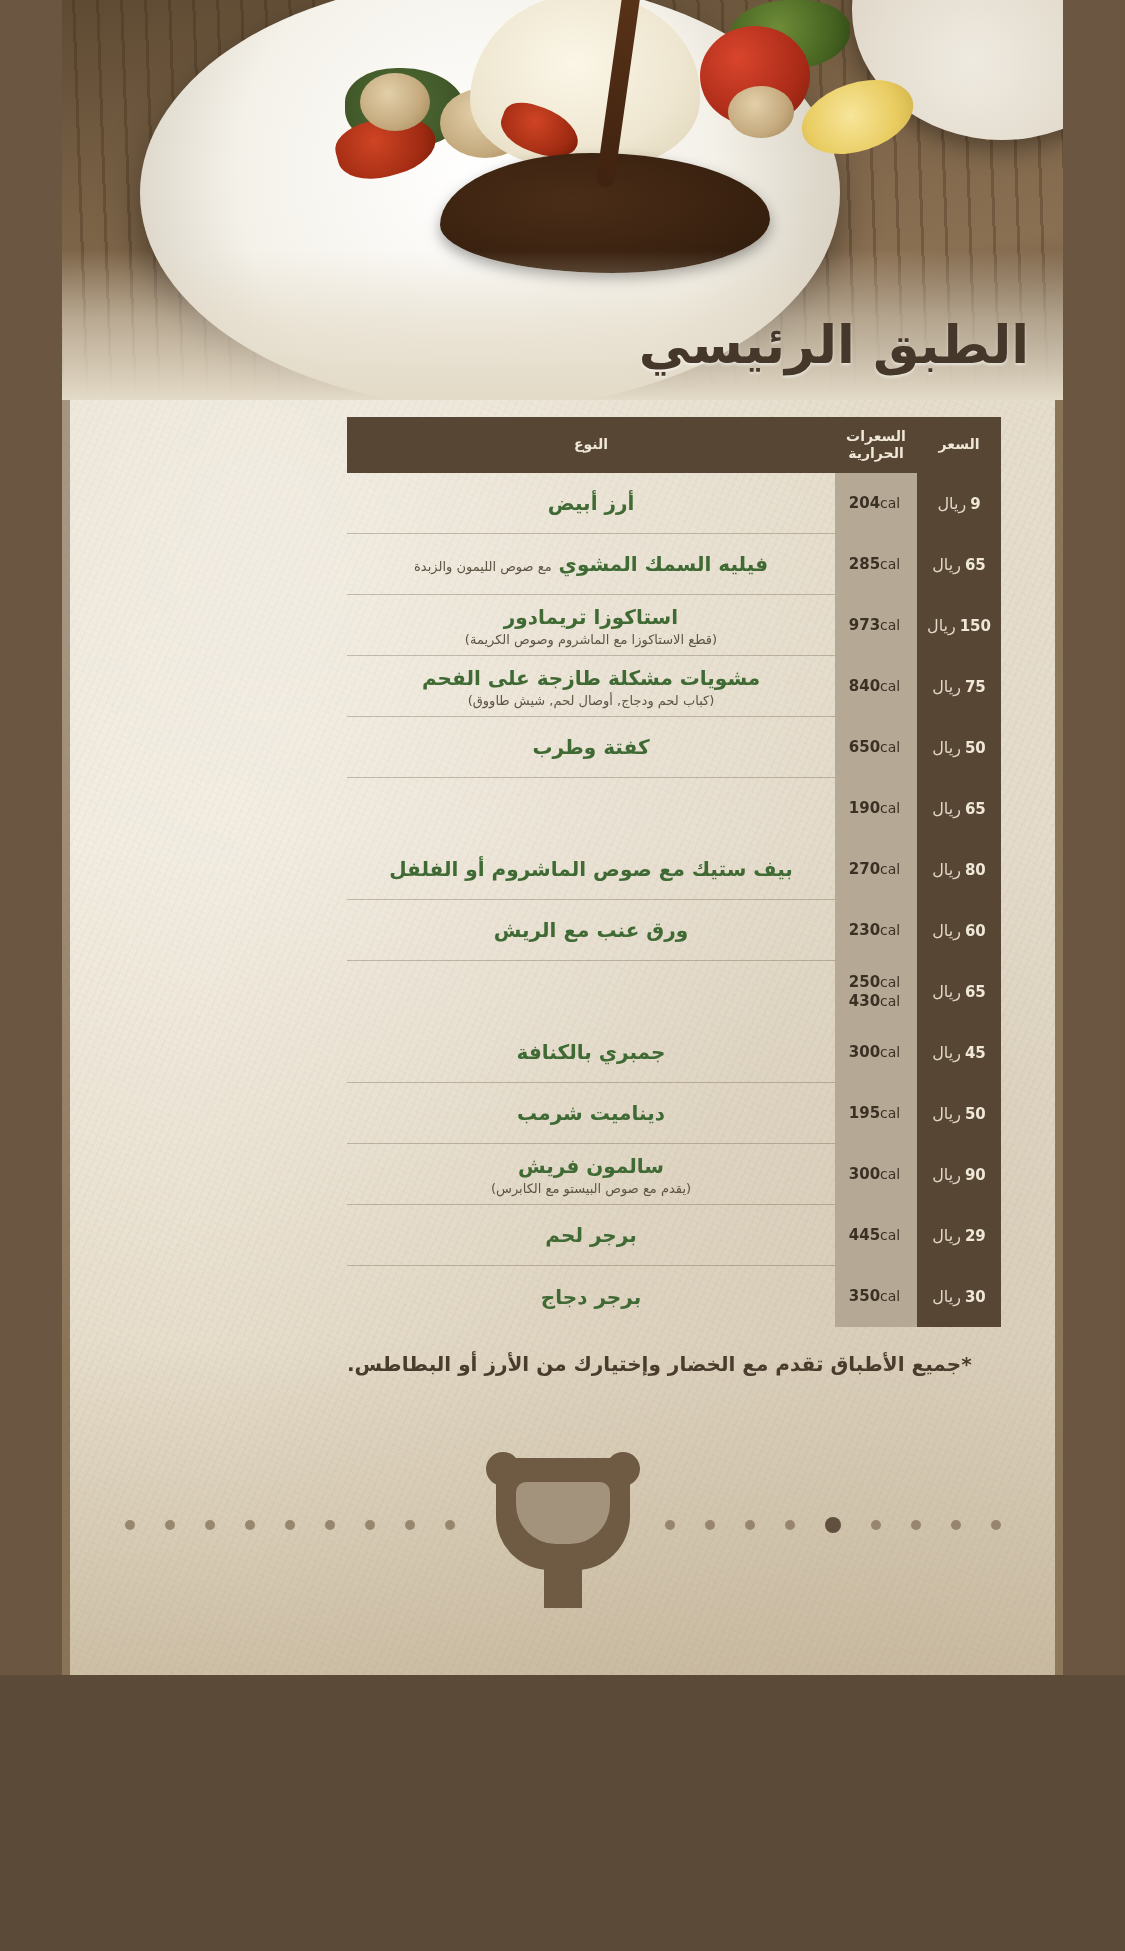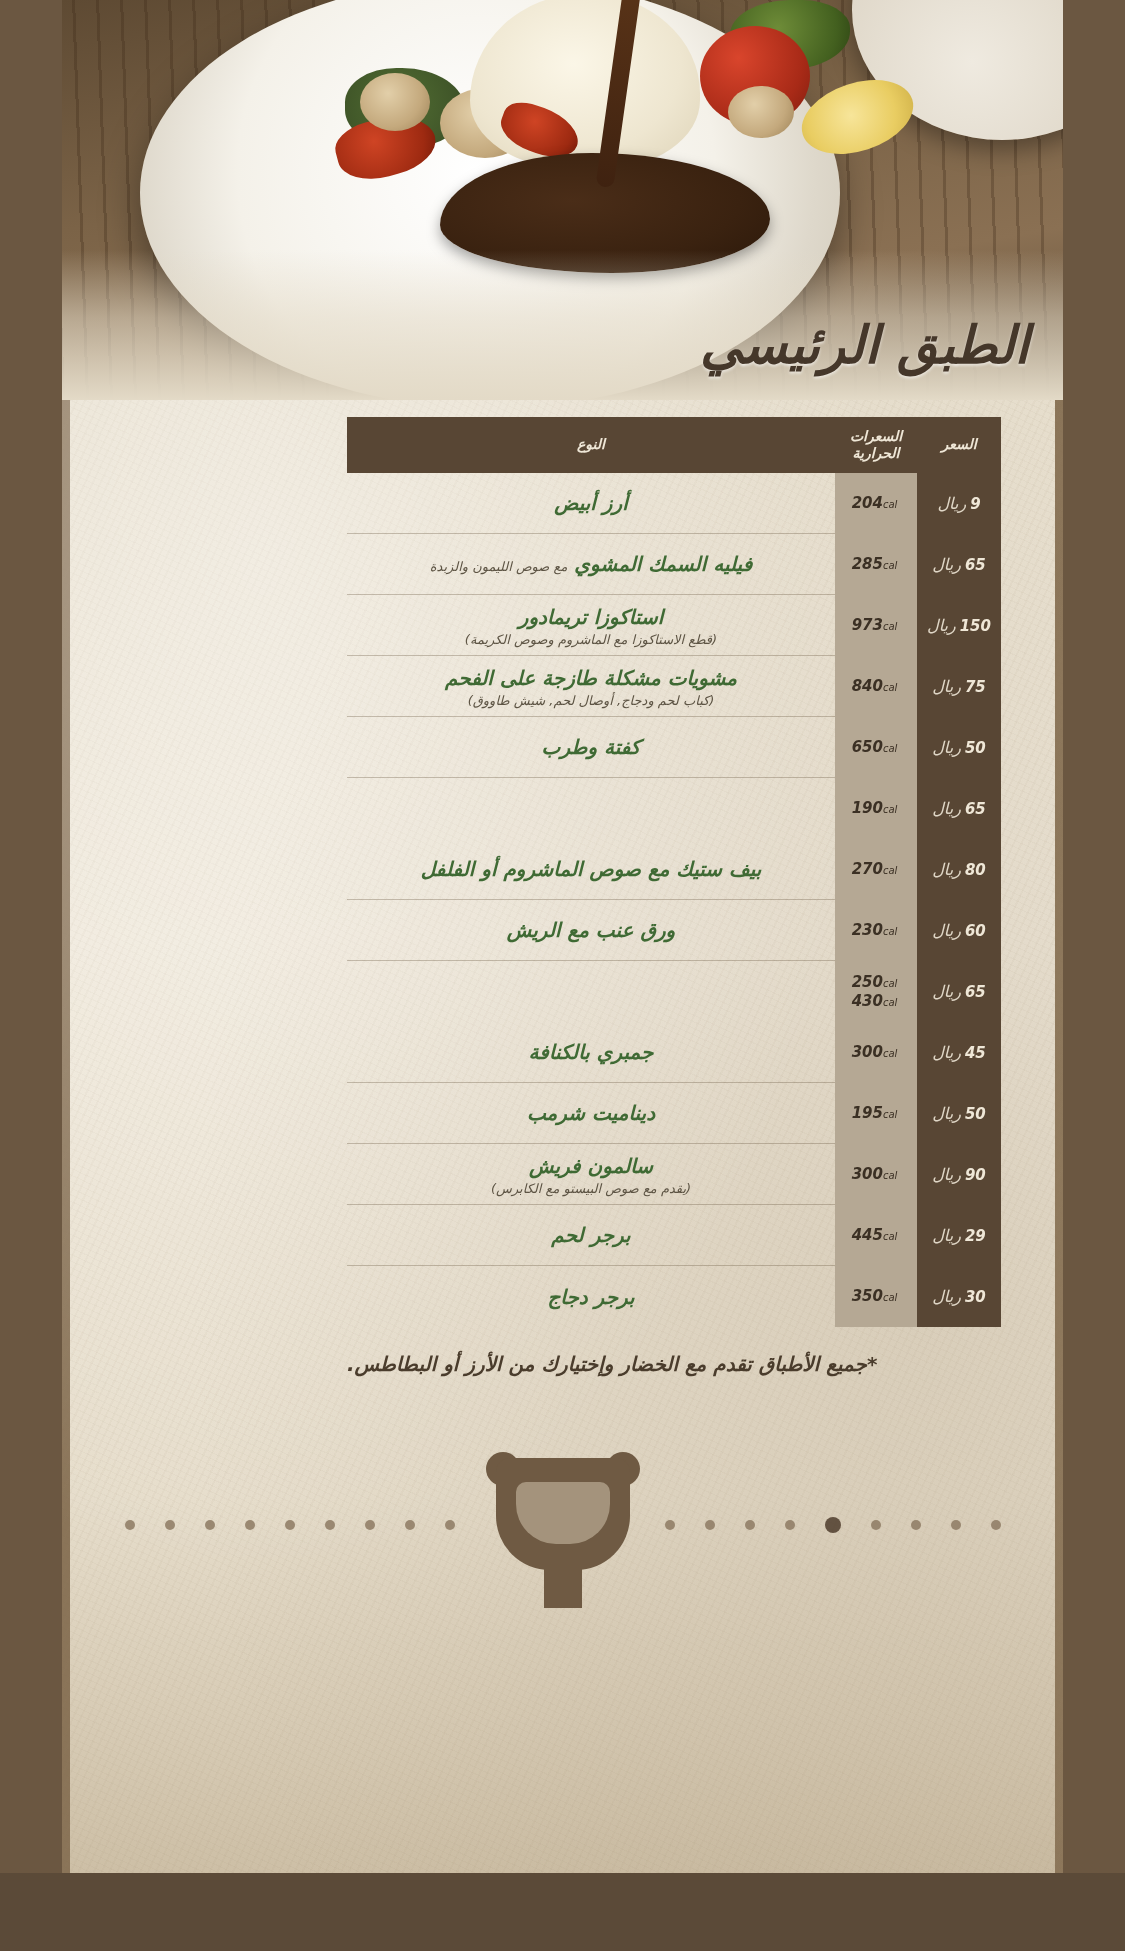--- a/index.html
+++ b/index.html
@@ -7,32 +7,31 @@
     width: 1125px;
     height: 1951px;
     font-family: "DejaVu Sans", sans-serif;
     background: #5b4a38;
     overflow: hidden;
   }
 
   .page {
     position: relative;
     width: 1125px;
-    height: 1873px;
+    height: 1675px;
     background:
       linear-gradient(90deg,
         #6b5741 0px, #6b5741 62px,
         #8a7458 62px, #8a7458 70px,
         rgba(0,0,0,0) 70px),
       linear-gradient(270deg,
         #6b5741 0px, #6b5741 62px,
         #8a7458 62px, #8a7458 70px,
         rgba(0,0,0,0) 70px),
       linear-gradient(180deg, #cfc3ac 0%, #e8e0cf 18%, #efe8da 50%, #e6ddcb 80%, #cdbfa6 100%);
-    font-style: italic;
   }
 
   
   .paper-texture {
     position: absolute;
     left: 62px; right: 62px; top: 0; bottom: 0;
     background:
       radial-gradient(ellipse at 20% 30%, rgba(255,255,255,0.35) 0%, rgba(255,255,255,0) 55%),
       radial-gradient(ellipse at 85% 70%, rgba(160,140,110,0.22) 0%, rgba(160,140,110,0) 60%),
       repeating-linear-gradient(115deg, rgba(150,130,100,0.05) 0px, rgba(150,130,100,0.05) 2px, rgba(255,255,255,0) 2px, rgba(255,255,255,0) 7px),
@@ -204,21 +203,21 @@
     background: #b5a894;
     color: #3b3024;
     display: flex;
     flex-direction: column;
     align-items: center;
     justify-content: center;
     font-size: 15px;
     font-weight: bold;
     line-height: 1.25;
   }
-  .row .col-cal .unit { font-size: 10px; font-weight: normal; margin-right: 3px; }
+  .row .col-cal .unit { font-size: 14px; font-weight: normal; margin-right: 3px; }
   .row .col-type {
     display: flex;
     flex-direction: column;
     align-items: center;
     justify-content: center;
     padding: 6px 10px;
     border-bottom: 1px solid rgba(110,92,68,0.35);
   }
   .row:last-child .col-type { border-bottom: none; }
   .item-main {

